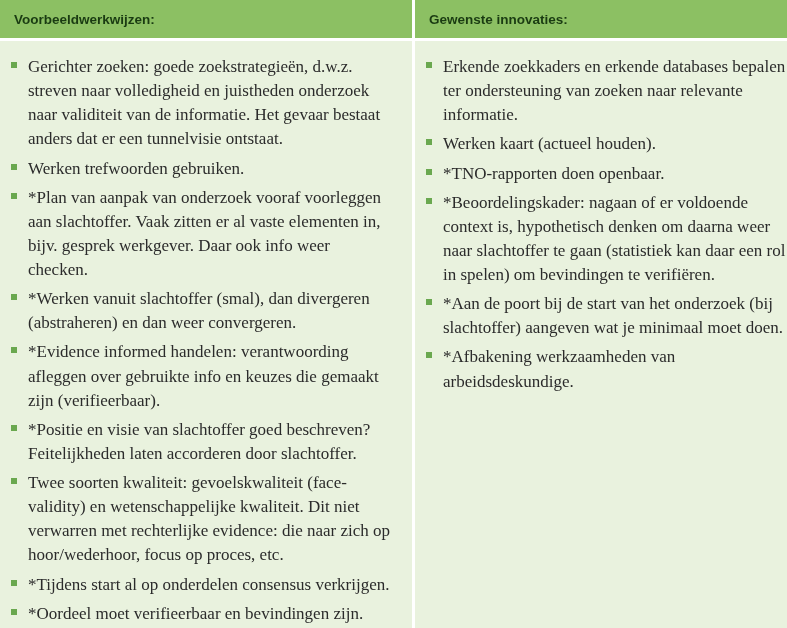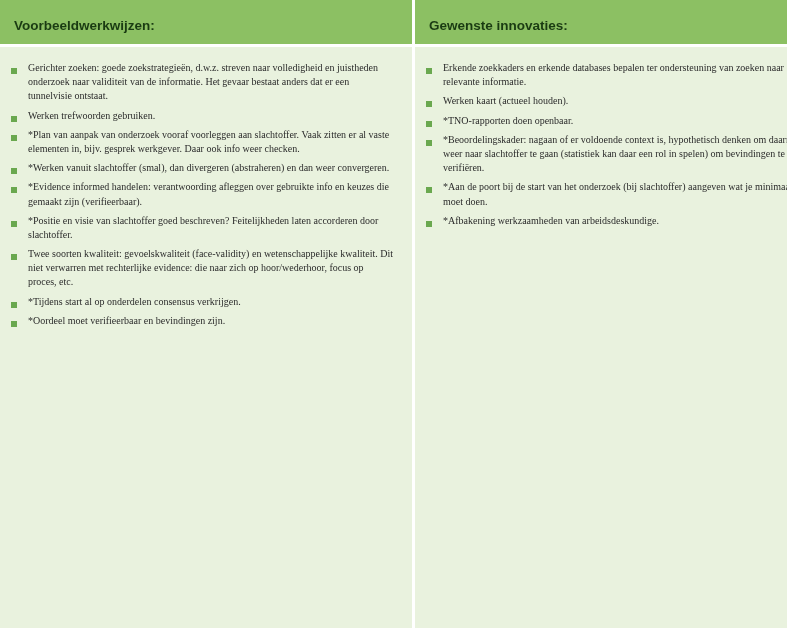--- a/index.html
+++ b/index.html
@@ -27,21 +27,21 @@
   }
   th.header-cell {
     background: #8cc063;
     color: #1a3b12;
     font-family: "Liberation Sans", sans-serif;
     font-weight: bold;
     font-size: 13.5px;
     text-align: left;
     vertical-align: middle;
     height: 38px;
-    padding: 6px 0 0 14px;
+    padding: 0 0 0 14px;
     border-right: 3px solid #ffffff;
     border-bottom: 3px solid #ffffff;
   }
   th.header-cell.last {
     border-right: none;
   }
   td.body-cell {
     background: #e9f2de;
     vertical-align: top;
     padding: 14px 18px 10px 10px;
@@ -53,21 +53,21 @@
   ul.bullets {
     list-style: none;
     margin: 0;
     padding: 0;
   }
   ul.bullets li {
     position: relative;
     padding-left: 18px;
     margin-bottom: 6px;
     color: #2b2b2b;
-    font-size: 10px;
+    font-size: 17px;
     line-height: 1.42;
     text-align: left;
   }
   ul.bullets li .bullet-marker {
     position: absolute;
     left: 1px;
     top: 7px;
     width: 6px;
     height: 6px;
     background: #6aa84f;

